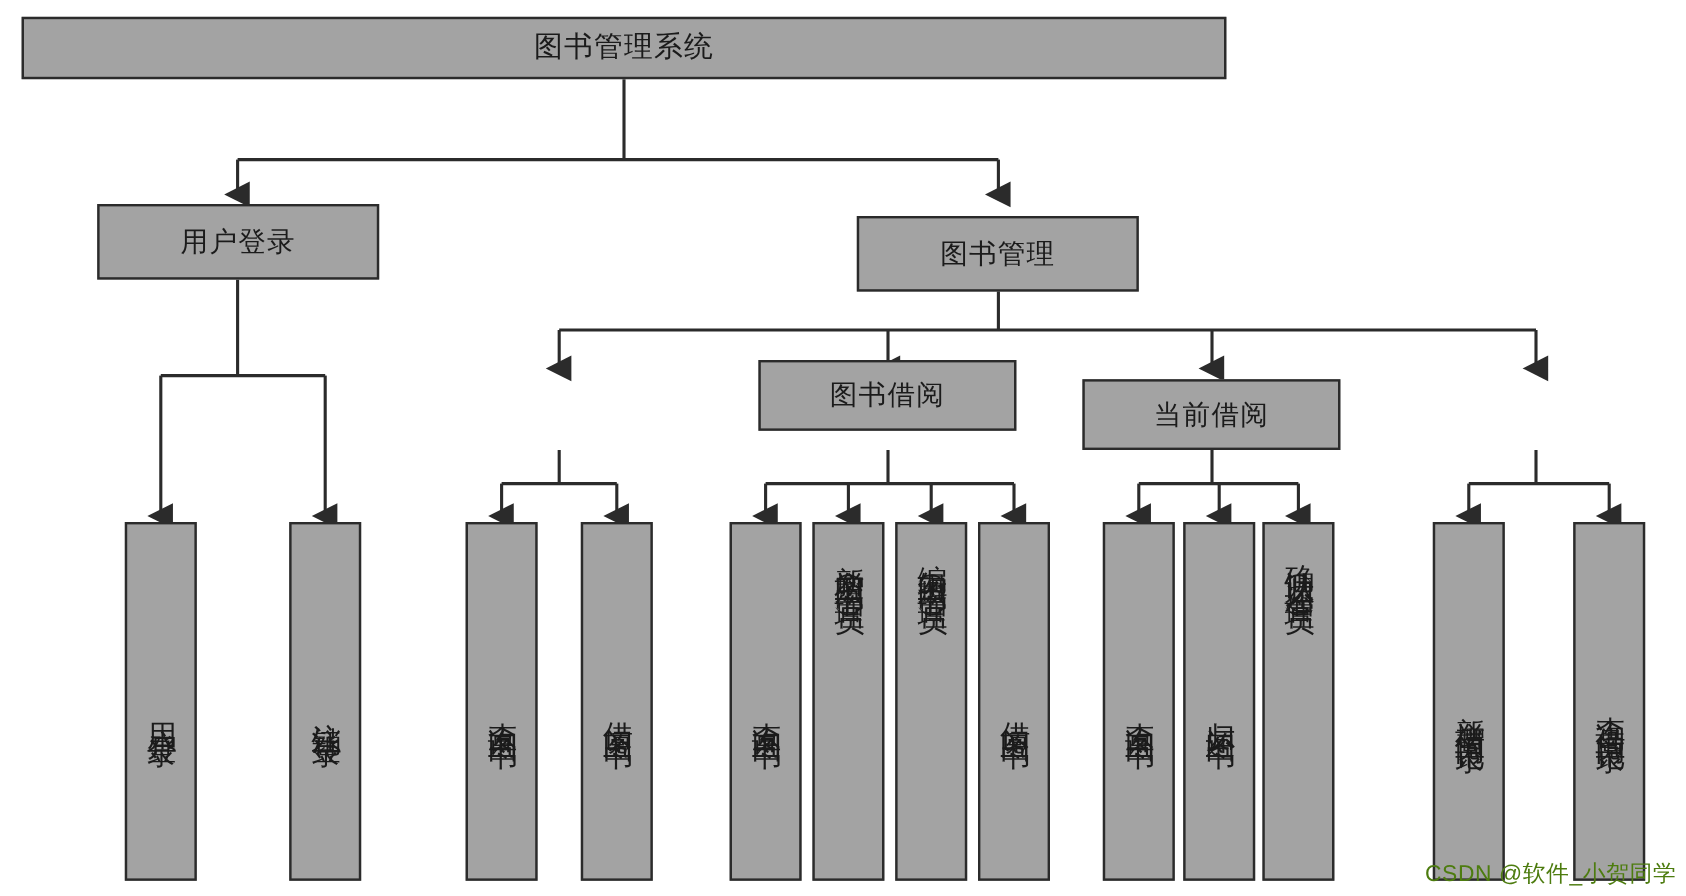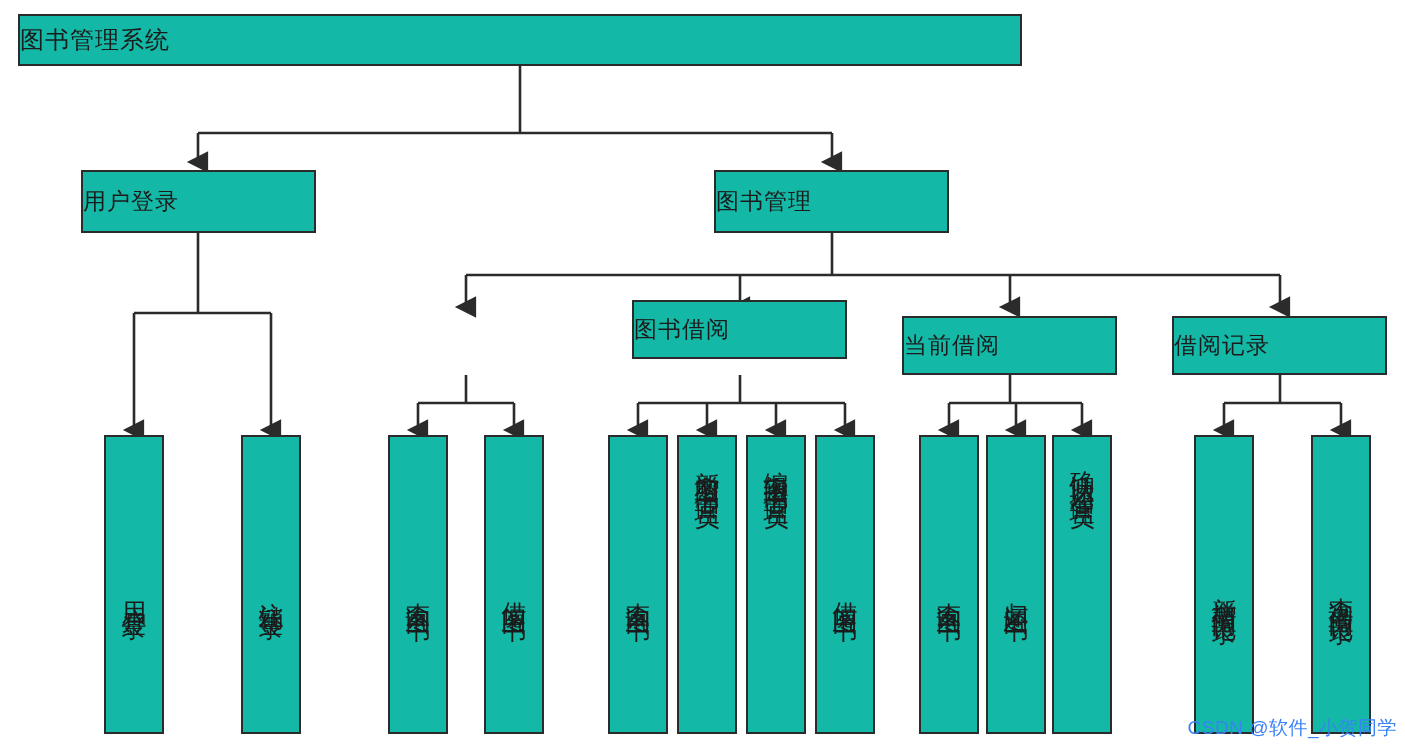--- a/index.html
+++ b/index.html
@@ -22,25 +22,25 @@
     position: absolute;
     left: 0;
     top: 0;
     width: 1405px;
     height: 747px;
     pointer-events: none;
   }
   .node {
     position: absolute;
     box-sizing: border-box;
-    background: #14b8a6;
+    background: #a3a3a3;
     border: 2px solid #2b2b2b;
     display: flex;
     align-items: center;
-    justify-content: flex-start;
+    justify-content: center;
     color: #1b1b1b;
     z-index: 2;
   }
   .node-label {
     display: block;
     text-align: center;
     line-height: 1.15;
     white-space: nowrap;
   }
   
@@ -67,21 +67,21 @@
   }
   .node.vert.center .node-label {
     margin-top: auto;
     margin-bottom: auto;
   }
   .watermark {
     position: absolute;
     right: 8px;
     bottom: 6px;
     font-size: 19px;
-    color: #3b82f6;
+    color: #4d7c0f;
     z-index: 5;
     white-space: nowrap;
     letter-spacing: 0.5px;
   }
 </style>
 </head>
 <body>
 
 <div id="diagram-root">
 
@@ -135,33 +135,30 @@
     </g>
   </svg>
 
   <div class="node horiz root" style="left:18px; top:14px; width:1004px; height:52px;">
     <span class="node-label">图书管理系统</span>
   </div>
 
   <div class="node horiz" style="left:81px; top:170px; width:235px; height:63px;">
     <span class="node-label">用户登录</span>
   </div>
-  <div class="node horiz" style="left:714px; top:170px; width:235px; height:63px;">
+  <div class="node horiz" style="left:714px; top:180px; width:235px; height:63px;">
     <span class="node-label">图书管理</span>
   </div>
 
   <div class="node horiz" style="left:632px; top:300px; width:215px; height:59px;">
     <span class="node-label">图书借阅</span>
   </div>
   <div class="node horiz" style="left:902px; top:316px; width:215px; height:59px;">
     <span class="node-label">当前借阅</span>
   </div>
-  <div class="node horiz" style="left:1172px; top:316px; width:215px; height:59px;">
-    <span class="node-label">借阅记录</span>
-  </div>
 
   <div class="node vert center" style="left:104px; top:435px; width:60px; height:299px;">
     <span class="node-label">用户登录</span>
   </div>
   <div class="node vert center" style="left:241px; top:435px; width:60px; height:299px;">
     <span class="node-label">注销登录</span>
   </div>
 
   <div class="node vert center" style="left:388px; top:435px; width:60px; height:299px;">
     <span class="node-label">查询图书</span>

